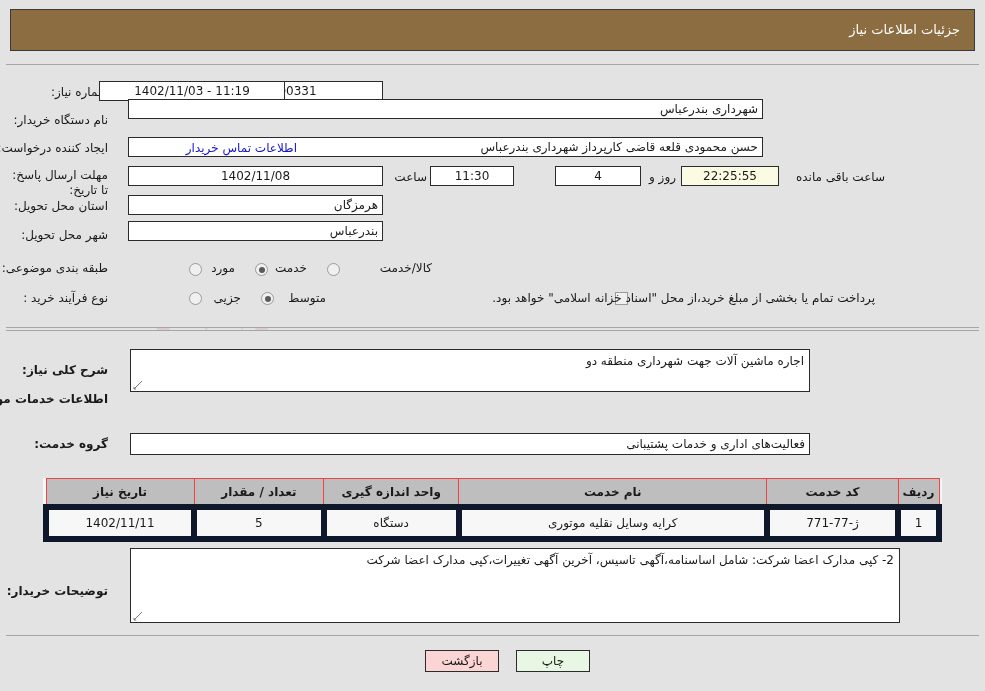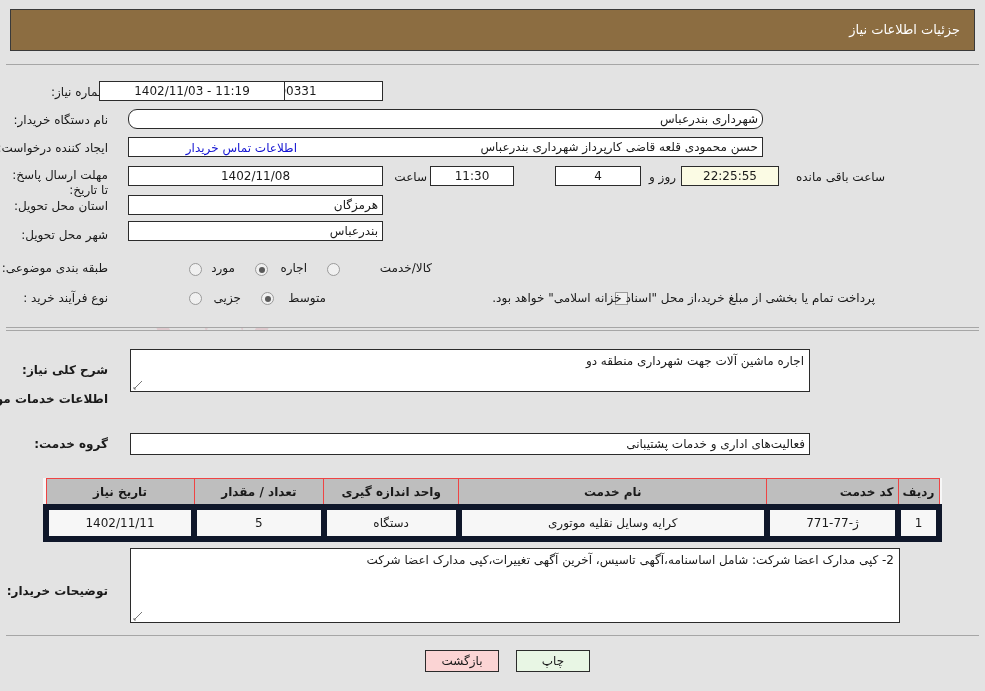--- a/index.html
+++ b/index.html
@@ -224,21 +224,21 @@
 </div>
 
 <div class="panel" id="panel-top"></div>
 
 <div class="lab" style="right:877px; top:85px;">شماره نیاز:</div>
 <div class="fld ctr" style="right:602px; top:81px; width:255px;">1102004916000331</div>
 <div class="lab" style="right:703px; top:85px;">تاریخ و ساعت اعلان عمومی:</div>
 <div class="fld ctr" style="right:700px; top:81px; width:186px;">11:19 - 1402/11/03</div>
 
 <div class="lab" style="right:877px; top:113px;">نام دستگاه خریدار:</div>
-<div class="fld rt" style="right:222px; top:109px; width:635px;border-radius:9px;">شهرداری بندرعباس</div>
+<div class="fld rt" style="right:222px; top:99px; width:635px;">شهرداری بندرعباس</div>
 
 <div class="lab" style="right:877px; top:141px;">ایجاد کننده درخواست:</div>
 <div class="fld rt" style="right:222px; top:137px; width:635px;">حسن محمودی قلعه قاضی کارپرداز شهرداری بندرعباس</div>
 <div class="link" style="right:688px; top:141px;">اطلاعات تماس خریدار</div>
 
 <div class="lab" style="right:877px; top:168px; width:98px; line-height:15px; white-space:normal;">مهلت ارسال پاسخ: تا تاریخ:</div>
 <div class="fld ctr" style="right:602px; top:166px; width:255px;">1402/11/08</div>
 <div class="lab" style="right:558px; top:170px;">ساعت</div>
 <div class="fld ctr" style="right:471px; top:166px; width:84px;">11:30</div>
 <div class="fld ctr" style="right:344px; top:166px; width:86px;">4</div>
@@ -249,21 +249,21 @@
 <div class="lab" style="right:877px; top:199px;">استان محل تحویل:</div>
 <div class="fld rt" style="right:602px; top:195px; width:255px;">هرمزگان</div>
 
 <div class="lab" style="right:877px; top:228px;">شهر محل تحویل:</div>
 <div class="fld rt" style="right:602px; top:221px; width:255px;padding-left:42px;">بندرعباس</div>
 
 <div class="lab" style="right:877px; top:261px;">طبقه بندی موضوعی:</div>
 <div class="radio" style="right:783px; top:263px;"></div>
 <div class="lab" style="right:750px; top:261px;">مورد</div>
 <div class="radio on" style="right:717px; top:263px;"></div>
-<div class="lab" style="right:678px; top:261px;">اجاره</div>
+<div class="lab" style="right:678px; top:261px;">خدمت</div>
 <div class="radio" style="right:645px; top:263px;"></div>
 <div class="lab" style="right:553px; top:261px;">کالا/خدمت</div>
 
 <div class="lab" style="right:877px; top:291px;">نوع فرآیند خرید :</div>
 <div class="radio" style="right:783px; top:292px;"></div>
 <div class="lab" style="right:744px; top:291px;">جزیی</div>
 <div class="radio on" style="right:711px; top:292px;"></div>
 <div class="lab" style="right:659px; top:291px;">متوسط</div>
 <div class="chk" style="right:357px; top:292px;"></div>
 <div class="lab" style="right:110px; top:291px;">پرداخت تمام یا بخشی از مبلغ خرید،از محل "اسناد خزانه اسلامی" خواهد بود.</div>
@@ -281,21 +281,21 @@
 
 <div class="lab b" style="right:877px; top:392px;">اطلاعات خدمات مورد نیاز</div>
 
 <div class="lab b" style="right:877px; top:437px;">گروه خدمت:</div>
 <div class="fld rt" style="right:175px; top:433px; width:680px; height:22px; line-height:19px;">فعالیت‌های اداری و خدمات پشتیبانی</div>
 
 <table id="tbl">
   <thead>
     <tr>
       <th style="width:32px;">ردیف</th>
-      <th style="width:129px;text-align:right;">کد خدمت</th>
+      <th style="width:129px;">کد خدمت</th>
       <th style="width:327px;">نام خدمت</th>
       <th style="width:135px;">واحد اندازه گیری</th>
       <th style="width:130px;">تعداد / مقدار</th>
       <th style="width:146px;">تاریخ نیاز</th>
     </tr>
   </thead>
   <tbody>
     <tr>
       <td>1</td>
       <td>ژ-77-771</td>

